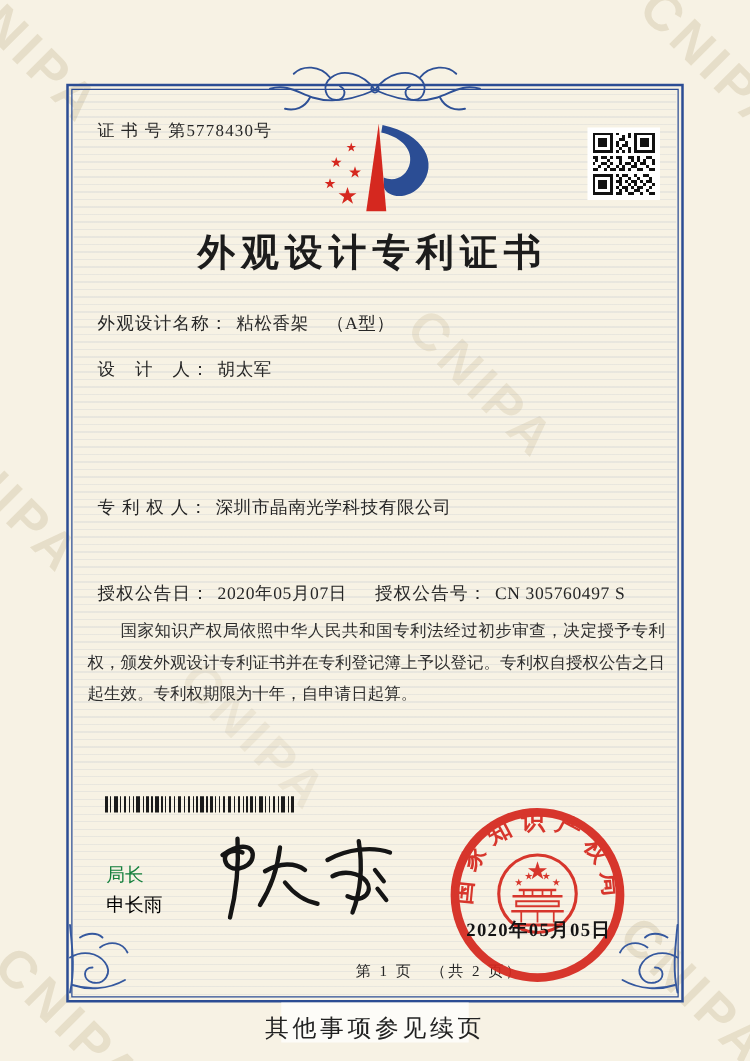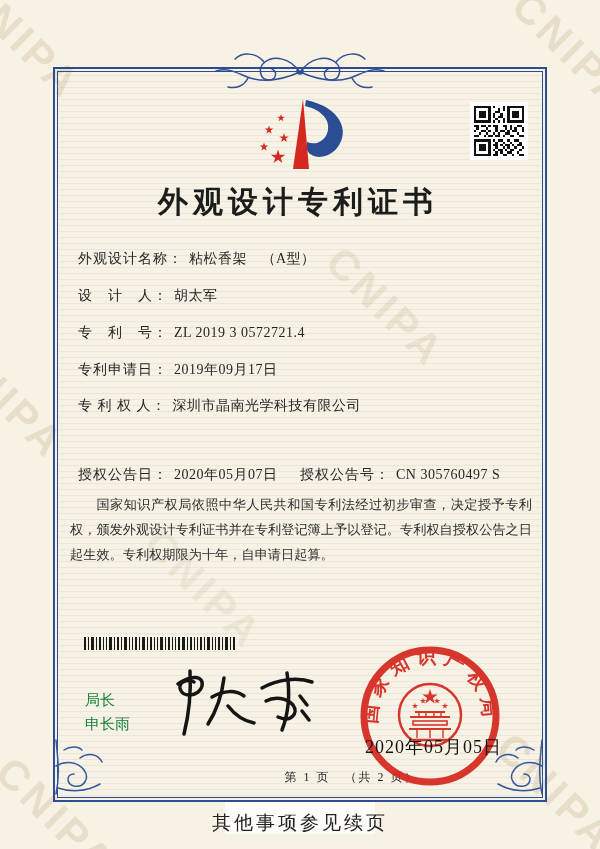--- a/index.html
+++ b/index.html
@@ -32,24 +32,24 @@
   .flabel{letter-spacing:1px;}
   .fvalue{margin-left:6px;letter-spacing:.5px;}
   .fvalue.small{font-size:12.5px;}
   .grant-right{position:absolute;left:222px;top:0;}
   .body-text{
     position:absolute;left:70px;top:492px;width:462px;
     font-size:13.2px;line-height:25px;text-align:justify;color:#2e2e2e;
   }
   .body-text p{margin:0;text-indent:2em;}
   .sig-title{left:85px;top:691px;font-size:15px;font-family:"Liberation Sans","DejaVu Sans",sans-serif;color:#15803d;}
-  .sig-name{left:85px;top:715px;font-size:15px;font-family:"Liberation Sans","DejaVu Sans",sans-serif;color:#15803d;}
+  .sig-name{left:85px;top:715px;font-size:15px;font-family:"Liberation Sans","DejaVu Sans",sans-serif;color:#000000;}
   .seal-date{
-    left:360px;top:735px;width:142px;text-align:right;
-    font-size:18px;font-weight:normal;color:#141414;letter-spacing:1px;z-index:6;
+    left:360px;top:735px;width:142px;text-align:center;
+    font-size:15px;font-weight:bold;color:#141414;letter-spacing:1px;z-index:6;
   }
   .page-info{left:53px;top:769px;width:575px;text-align:center;font-size:12px;letter-spacing:2px;padding-left:11px;}
   .note-strip{left:225px;top:802px;width:150px;height:32px;background:rgba(255,255,255,.75);}
   .note{left:0;top:810px;width:600px;text-align:center;font-size:19px;letter-spacing:3px;color:#222;}
   svg{display:block;}
 </style>
 </head>
 <body>
 
 <div class="page">
@@ -92,20 +92,21 @@
   <svg class="abs" style="left:486px;top:736px;" width="62" height="62" viewBox="0 0 62 62">
     <g stroke="#35589e" stroke-width="1.5" fill="none" stroke-linecap="round" transform="translate(62,0) scale(-1,1)">
       <path d="M6,4 C8,24 10,40 6,58"></path>
       <path d="M6,30 C16,24 28,26 34,34 C40,42 34,52 24,50 C16,48 16,38 24,38"></path>
       <path d="M8,52 C20,56 36,56 50,48"></path>
       <path d="M30,22 C38,16 48,18 52,26"></path>
       <path d="M14,14 C20,10 28,10 32,14"></path>
     </g>
   </svg>
 
+  <div class="abs cert-no">证 书 号 第5778430号</div>
 
   <svg class="abs" style="left:245px;top:97px;" width="115" height="76" viewBox="0 0 115 76">
     <defs>
       <path id="star" d="M0,-1 L0.224,-0.309 0.951,-0.309 0.363,0.118 0.588,0.809 0,0.382 -0.588,0.809 -0.363,0.118 -0.951,-0.309 -0.224,-0.309 Z"></path>
     </defs>
     <path d="M61,3 C95,10 106,34 92,51 C82,63 66,62 62,53 L62,45 C71,49 81,44 83,33 C85,21 74,12 60,9 Z" fill="#2b4d94"></path>
     <polygon points="58,2 64,72 48,72" fill="#d5281f"></polygon>
     <g fill="#d5281f">
       <use href="#star" transform="translate(36,21) scale(4)"></use>
       <use href="#star" transform="translate(24,33) scale(4.5)"></use>
@@ -205,26 +206,20 @@
   </svg>
 
   <h1 class="abs title">外观设计专利证书</h1>
 
   <div class="row" style="top:250px;">
     <span class="flabel">外观设计名称：</span><span class="fvalue">粘松香架　（A型）</span>
   </div>
   <div class="row" style="top:287px;">
     <span class="flabel">设　计　人：</span><span class="fvalue">胡太军</span>
   </div>
-  <div class="row" style="top:324px;">
-    <span class="flabel">专　利　号：</span><span class="fvalue">ZL 2019 3 0572721.4</span>
-  </div>
-  <div class="row" style="top:361px;">
-    <span class="flabel">专利申请日：</span><span class="fvalue">2019年09月17日</span>
-  </div>
   <div class="row" style="top:397px;">
     <span class="flabel">专 利 权 人：</span><span class="fvalue">深圳市晶南光学科技有限公司</span>
   </div>
   <div class="row" style="top:466px;">
     <span class="flabel">授权公告日：</span><span class="fvalue">2020年05月07日</span>
     <span class="grant-right">
       <span class="flabel">授权公告号：</span><span class="fvalue">CN 305760497 S</span>
     </span>
   </div>
 

